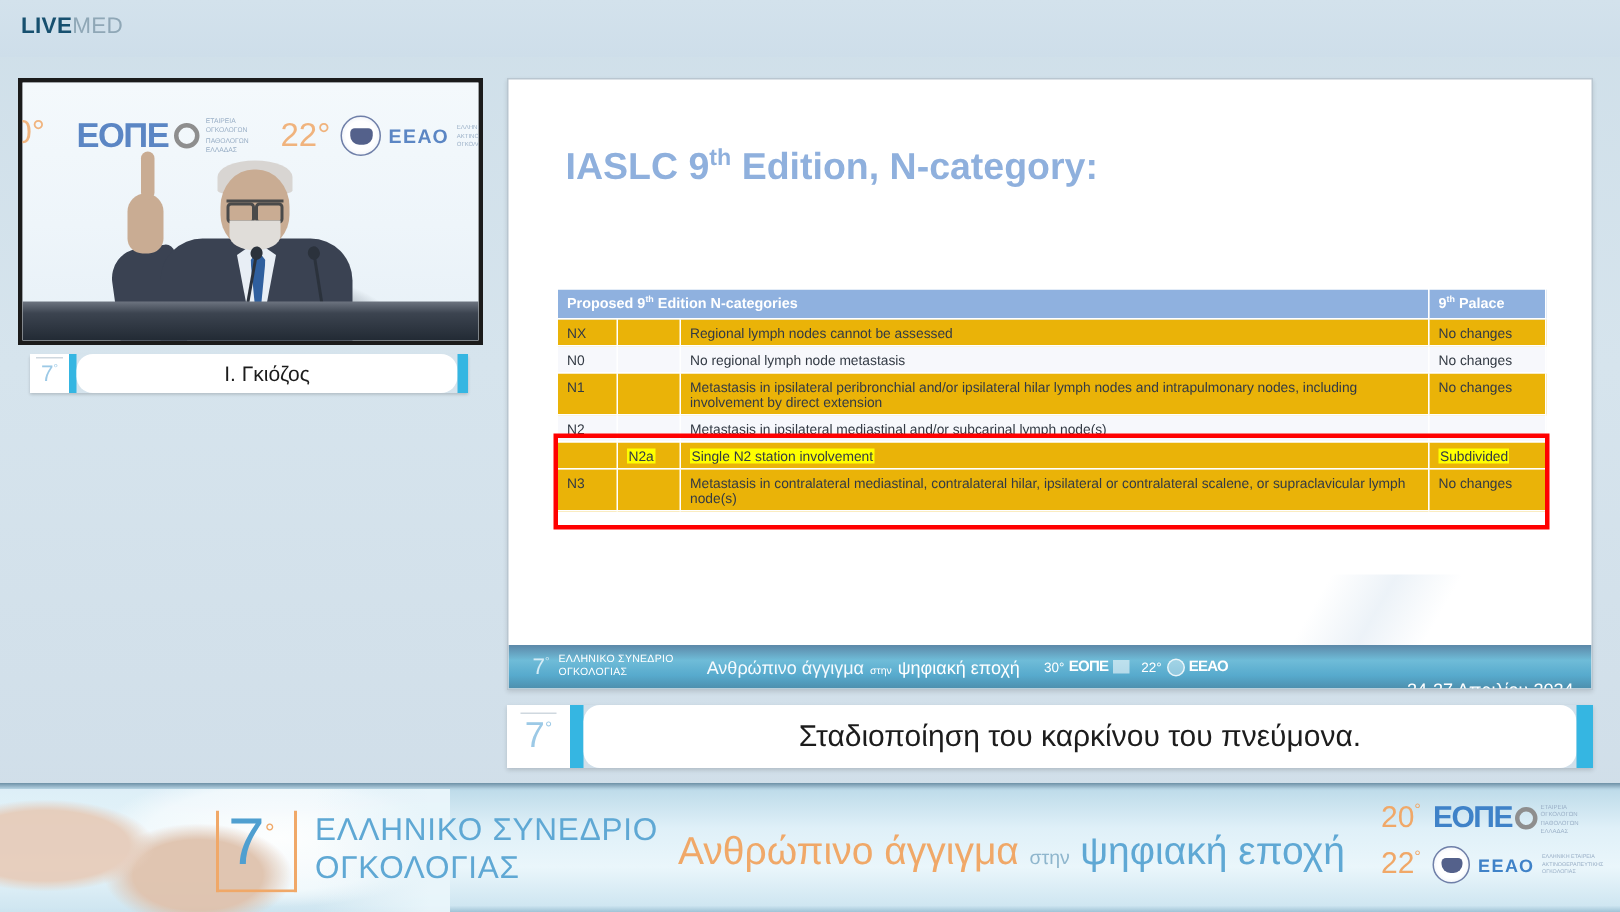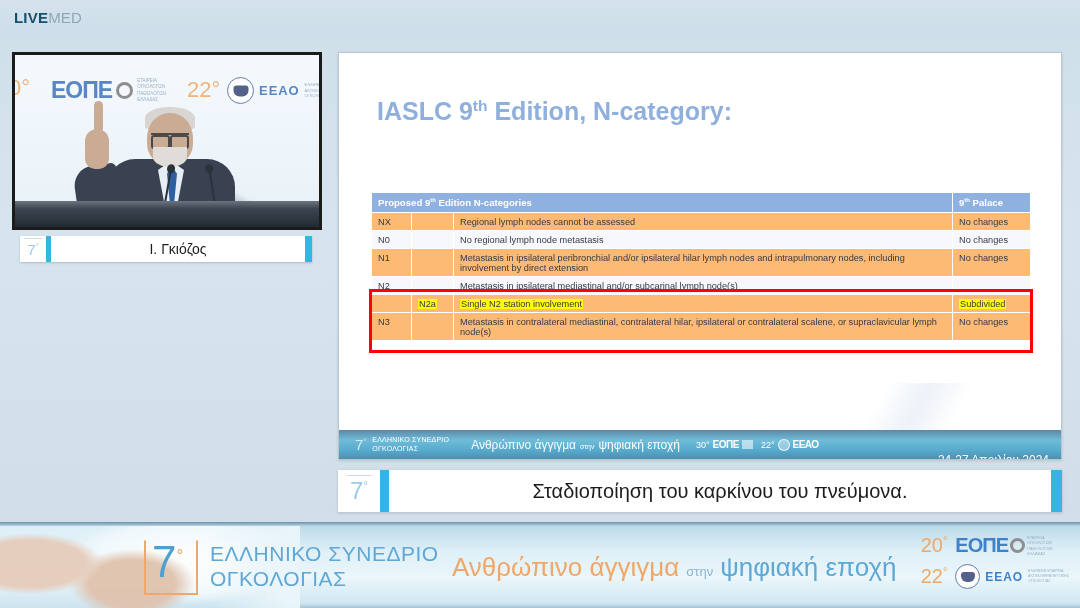--- a/index.html
+++ b/index.html
@@ -128,20 +128,21 @@
   
   .plate { position:absolute; display:flex; align-items:stretch; }
   .plate .badge {
     background:#ffffff; display:flex; align-items:center; justify-content:center;
     position:relative;
   }
   .plate .accent { background:#35b6e2; }
   .plate .body {
     background:#ffffff; flex:1; display:flex; align-items:center; justify-content:center;
     color:#1c1c1c;
+    border-radius:11px;
   }
   .plate .tail { background:#35b6e2; }
   .seven {
     position:relative; color:#9cc9e6; font-weight:400; line-height:1;
   }
   .seven .deg { font-size:.5em; vertical-align:super; }
   .seven .crown {
     position:absolute; left:-3px; top:-4px; right:-3px; height:5px;
     border-top:1.5px solid #cfd8df;
   }
@@ -180,21 +181,21 @@
     position:absolute; left:32px; top:139px; width:660px;
     border-collapse:collapse; table-layout:fixed;
     font-size:9.2px; color:#333a44;
   }
   .tbl th {
     background:#8fb1df; color:#ffffff; font-size:9.6px; font-weight:700;
     text-align:left; padding:4px 6px; border:1px solid #ffffff;
   }
   .tbl td {
     padding:3.5px 6px; vertical-align:top; border:1px solid #ffffff;
-    background:#fdba74;
+    background:#eab308;
   }
   .tbl tr.alt td { background:#f7f8fc; }
   .c-code { width:40px; }
   .c-sub  { width:42px; }
   .c-right{ width:78px; }
   .hl { background:#ffff00 !important; padding:0 1px; }
 
   .redbox {
     position:absolute; left:30px; top:236px; width:664px; height:64px;
     border:3px solid #ff0000; pointer-events:none;

